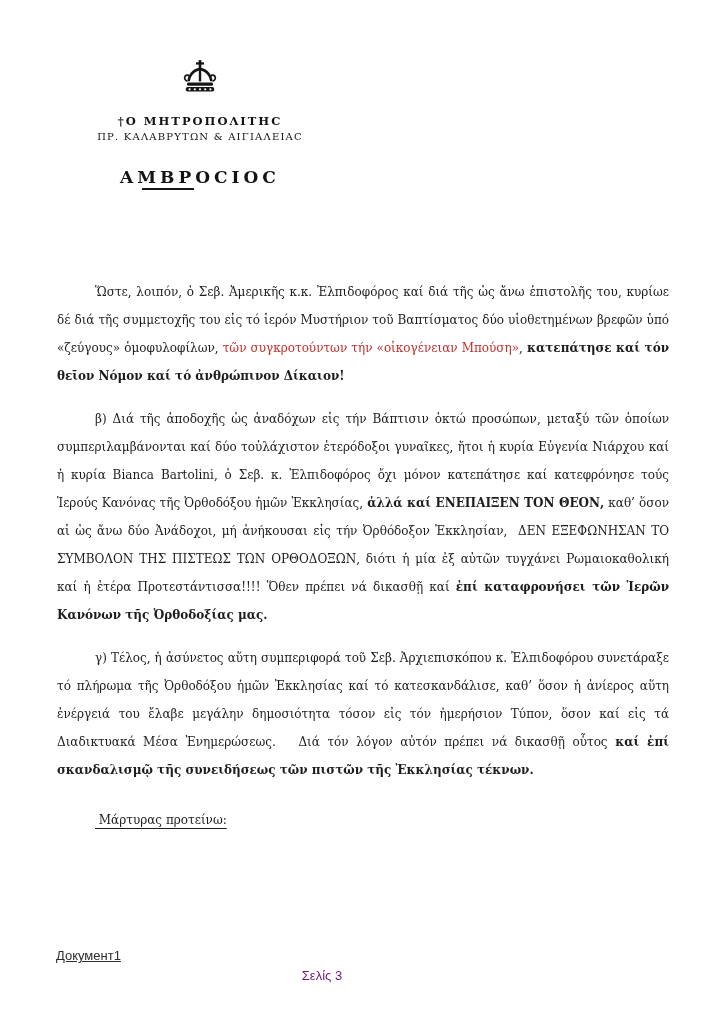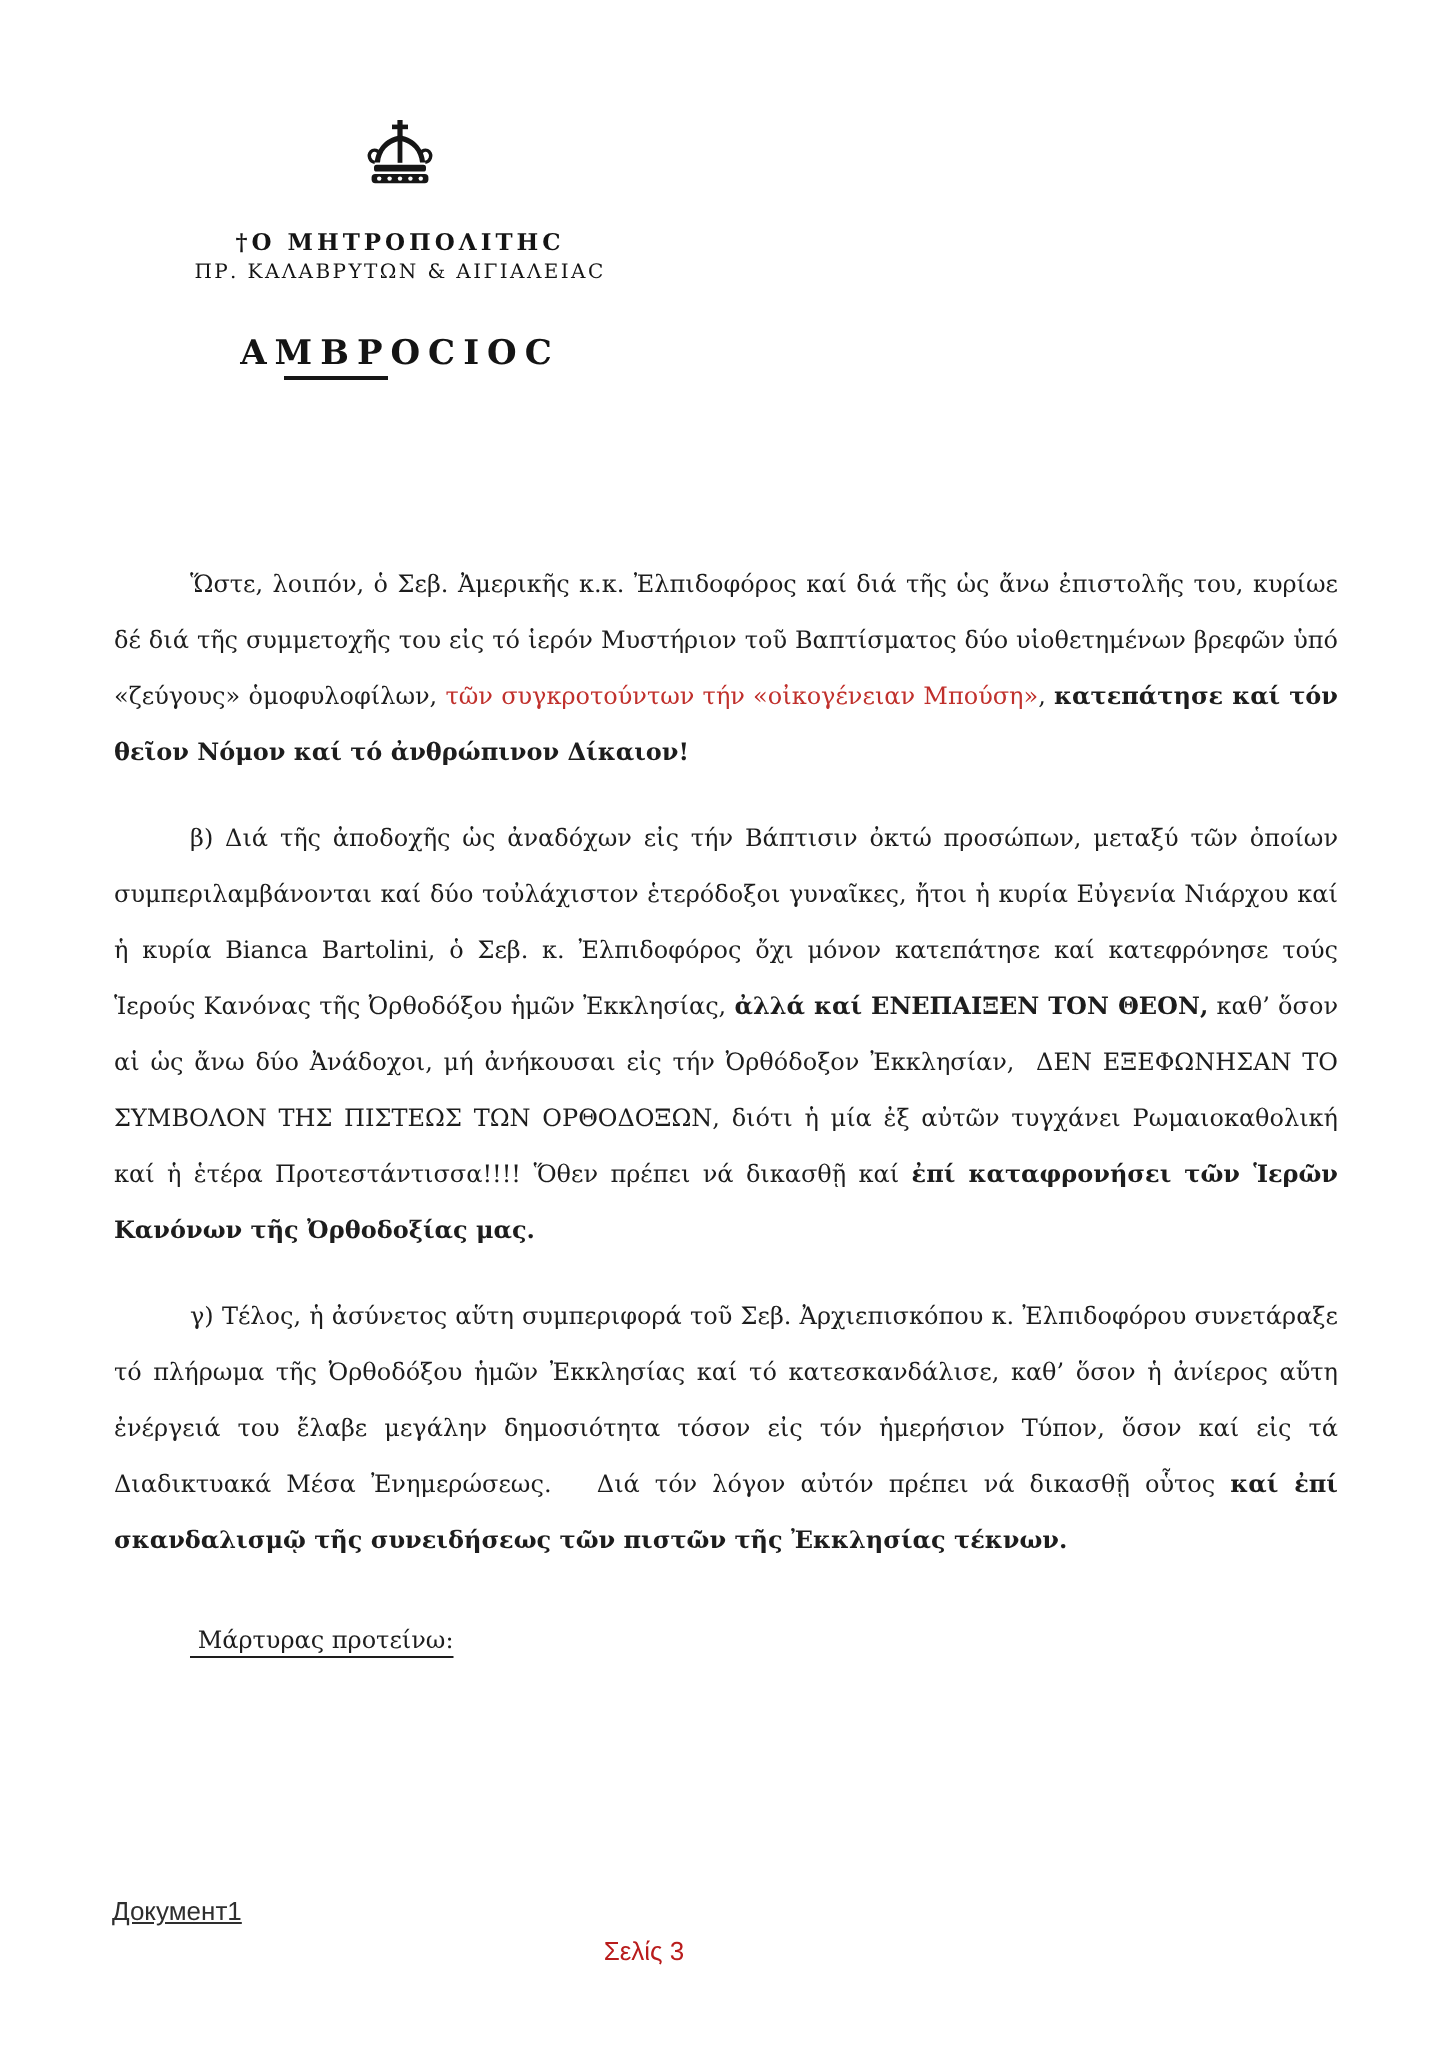--- a/index.html
+++ b/index.html
@@ -36,21 +36,21 @@
   .witness-heading .u{text-decoration:underline;text-underline-offset:4px;}
   
   .footer-doc{
     position:absolute;left:56px;top:948px;
     font-family:"Liberation Sans","DejaVu Sans",sans-serif;
     font-size:13px;color:#2e2e2e;text-decoration:underline;
   }
   .footer-page{
     position:absolute;left:0;top:968px;width:644px;text-align:center;
     font-family:"Liberation Sans","DejaVu Sans",sans-serif;
-    font-size:13px;color:#b91c1c;
+    font-size:13px;color:#701a75;
   }
 </style>
 </head>
 <body>
 
 <div class="page">
 
   <header class="letterhead">
     <div class="crown">
       <svg width="40" height="36" viewBox="0 0 40 36" aria-hidden="true">

